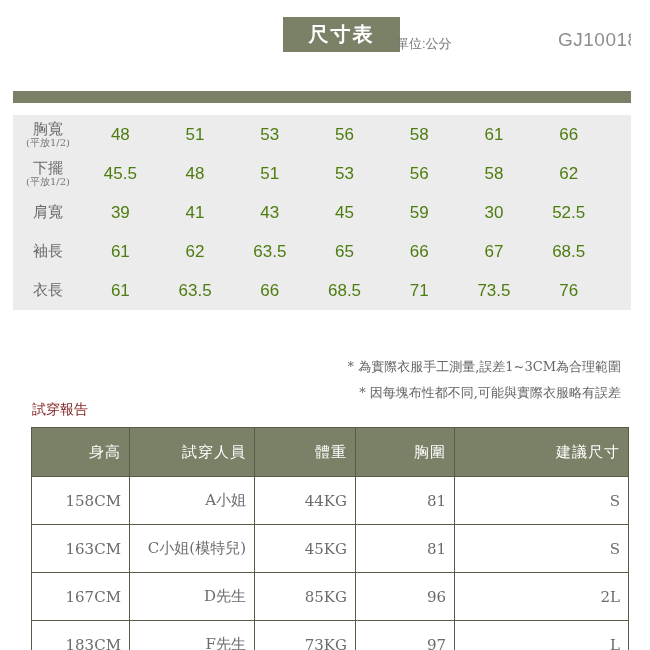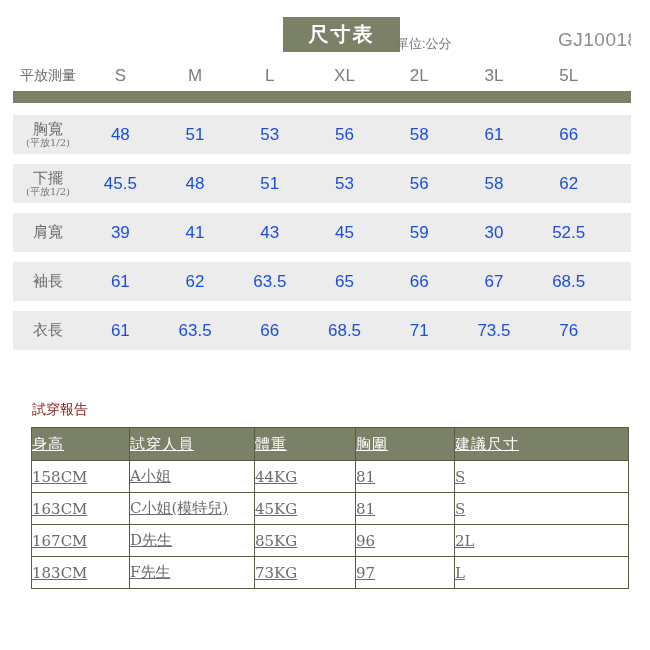--- a/index.html
+++ b/index.html
@@ -20,74 +20,63 @@
   .size-header{
     position:absolute;left:13px;top:63px;width:628px;height:26px;
     display:flex;align-items:center;
   }
   .size-header .rh{width:70px;text-align:center;font-size:14px;color:#6e6e6e;}
   .size-header .c{flex:1;text-align:center;font-size:17px;color:#7d7d7d;}
   .sp{width:35px;flex:0 0 35px;}
   .olive-bar{position:absolute;left:13px;top:91px;width:628px;height:12px;background:var(--olive);}
   #size-rows{position:absolute;left:13px;top:115px;width:628px;}
   .size-row{
-    height:39px;margin-bottom:10px;background:var(--rowbg);
+    height:39px;background:var(--rowbg);
     display:flex;align-items:center;
   }
   .size-row .lbl{
     width:70px;flex:0 0 70px;text-align:center;
     font-family:"DejaVu Serif",serif;color:#6b6b6b;line-height:1.1;
   }
   .lbl .main{display:block;font-size:15px;}
   .lbl .sub{display:block;font-size:10px;color:#777;}
-  .size-row .v{flex:1;text-align:center;font-size:17px;color:#1d4ed8;}
+  .size-row .v{flex:1;text-align:center;font-size:17px;color:#4d7c0f;}
 
   
   .notes{
     position:absolute;right:10px;top:359px;text-align:right;
     font-family:"DejaVu Serif",serif;font-size:13px;color:#666;
   }
   .notes .note{line-height:16px;margin-bottom:10px;}
 
   
   .fit-title{position:absolute;left:32px;top:401px;font-size:14px;color:#7f1d1d;}
   .fit-table{
     position:absolute;left:31px;top:427px;width:597px;
     border-collapse:collapse;table-layout:fixed;
     font-family:"DejaVu Serif",serif;color:#6b6b6b;
   }
-  .fit-table th,.fit-table td{border:1px solid var(--tbl-border);text-align:left;padding:0;text-decoration:underline;}
+  .fit-table th,.fit-table td{border:1px solid var(--tbl-border);text-align:right;padding:8px;}
   .fit-table thead th{
     background:var(--olive);color:#ffffff;font-size:15px;font-weight:normal;
     height:32px;letter-spacing:1px;
   }
   .fit-table tbody td{height:31px;font-size:15px;}
 </style>
 </head>
 <body>
 
 <div class="page">
 
   <div class="title-box">
     <span>尺寸表</span>
   </div>
   <div class="unit">單位:公分</div>
   <div class="code">GJ10018</div>
 
-  <div class="size-header" id="size-header">
-      <div class="rh">平放測量</div>
-      <div class="c">S</div>
-      <div class="c">M</div>
-      <div class="c">L</div>
-      <div class="c">XL</div>
-      <div class="c">2L</div>
-      <div class="c">3L</div>
-      <div class="c">5L</div>
-      <div class="sp"></div>
-    </div>
   <div class="olive-bar"></div>
   <div id="size-rows">
       <div class="size-row">
         <div class="lbl">
           <span class="main">胸寬</span>
           <span class="sub">(平放1/2)</span>
         </div>
         <div class="v">48</div>
         <div class="v">51</div>
         <div class="v">53</div>
@@ -145,20 +134,24 @@
         <div class="v">63.5</div>
         <div class="v">66</div>
         <div class="v">68.5</div>
         <div class="v">71</div>
         <div class="v">73.5</div>
         <div class="v">76</div>
         <div class="sp"></div>
       </div>
     </div>
 
+  <div class="notes" id="notes">
+      <div class="note">* 為實際衣服手工測量,誤差1~3CM為合理範圍</div>
+      <div class="note">* 因每塊布性都不同,可能與實際衣服略有誤差</div>
+    </div>
 
   <div class="fit-title">試穿報告</div>
 
   <table class="fit-table">
     <colgroup>
       <col style="width:98px">
         <col style="width:125px">
         <col style="width:101px">
       <col style="width:99px">
         <col style="width:174px">

